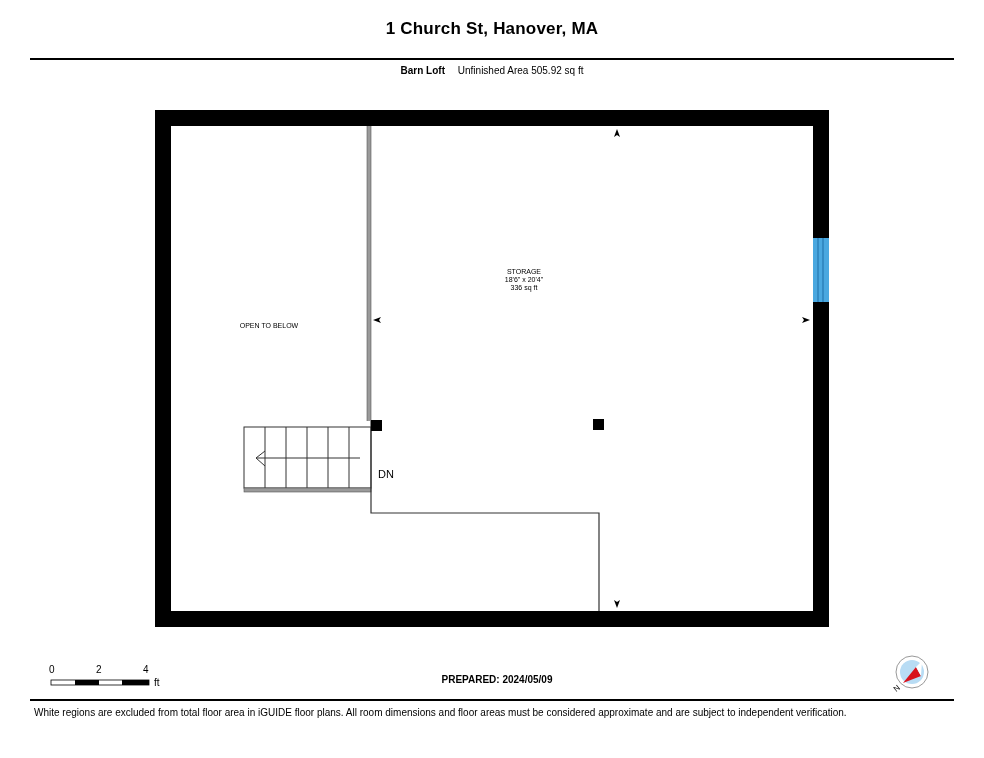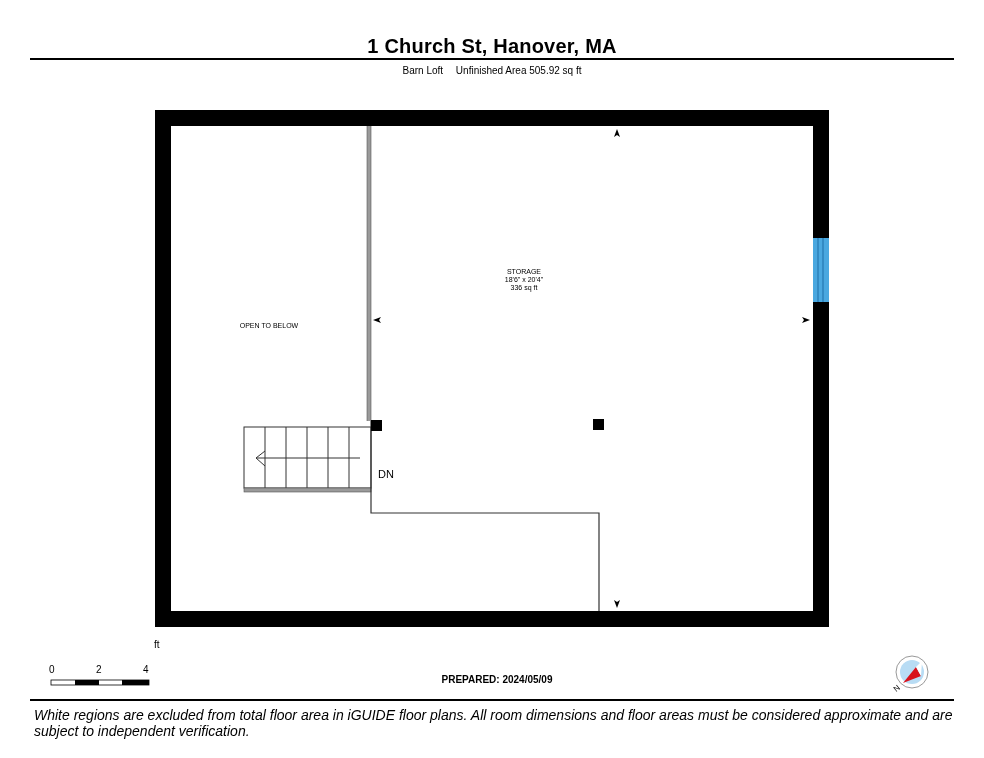--- a/index.html
+++ b/index.html
@@ -1,27 +1,27 @@
 <!DOCTYPE html>
 <html><head>
   <meta charset="utf-8">
   <style>
     html, body { margin:0; padding:0; background:#ffffff; }
     body { width:984px; height:758px; position:relative; overflow:hidden;
            font-family:"Liberation Sans", sans-serif; color:#000; }
     .abs { position:absolute; }
-    .title { left:0; top:35px; width:984px; text-align:center;
-             font-size:20px; font-weight:bold; letter-spacing:0.2px; }
+    .title { left:0; top:19px; width:984px; text-align:center;
+             font-size:17px; font-weight:bold; letter-spacing:0.2px; }
     .hr-top { left:30px; top:58px; width:924px; height:2px; background:#000; }
     .subtitle { left:0; top:65px; width:984px; text-align:center; font-size:10px; }
-    .subtitle .lvl { font-weight:normal; margin-right:10px; }
+    .subtitle .lvl { font-weight:bold; margin-right:10px; }
     .plan { left:0; top:0; }
     .room-text { font-size:7px; text-align:center; line-height:8px; }
     .footer-hr { left:30px; top:699px; width:924px; height:2px; background:#000; }
-    .disclaimer { left:34px; top:707px; font-size:14px;font-style:italic; }
+    .disclaimer { left:34px; top:707px; font-size:10px; }
     .prepared { left:0; top:674px; width:984px; text-align:center; font-size:10px; padding-left:5px;font-weight:bold; }
     .scale-lbl { font-size:10px; top:664px; }
   </style>
 </head>
 <body>
 
 <div class="abs title">1 Church St, Hanover, MA</div>
 <div class="abs hr-top"></div>
 <div class="abs subtitle">
   <span class="lvl">Barn Loft</span>
@@ -90,19 +90,19 @@
   <div>336 sq ft</div>
 </div>
 <div class="abs room-text" style="left:219px; top:322px; width:100px;">
   <div>OPEN TO BELOW</div>
 </div>
 <div class="abs" style="left:378px; top:468px; font-size:11px;">DN</div>
 
 <div class="abs scale-lbl" style="left:49px;">0</div>
 <div class="abs scale-lbl" style="left:96px;">2</div>
 <div class="abs scale-lbl" style="left:143px;">4</div>
-<div class="abs" style="left:154px; top:639px; font-size:10px;">ft</div>
+<div class="abs" style="left:154px; top:677px; font-size:10px;">ft</div>
 
 <div class="abs prepared">PREPARED: 2024/05/09</div>
 <div class="abs" style="left:894px; top:684px; font-size:8px; transform:rotate(-40deg);">N</div>
 
 <div class="abs footer-hr"></div>
 <div class="abs disclaimer">White regions are excluded from total floor area in iGUIDE floor plans. All room dimensions and floor areas must be considered approximate and are subject to independent verification.</div>
 
 </body></html>

